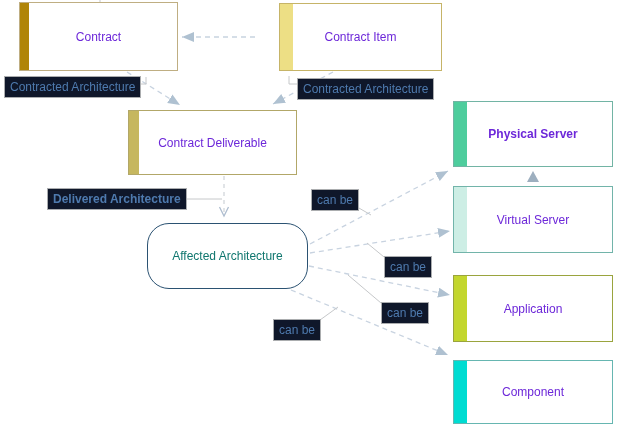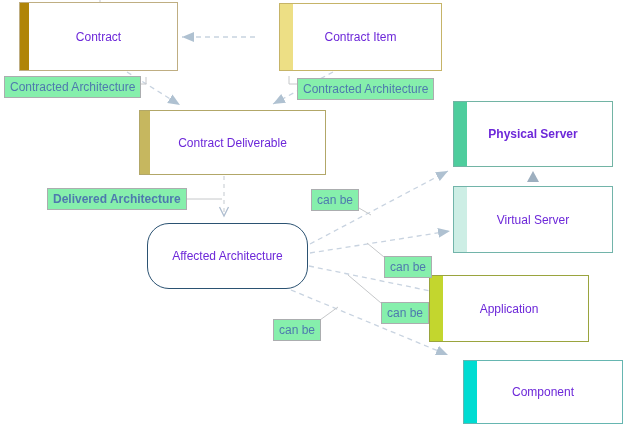--- a/index.html
+++ b/index.html
@@ -3,22 +3,22 @@
 <meta charset="utf-8">
 <style>
   html,body{margin:0;padding:0;background:#fff;font-family:"Liberation Sans",sans-serif;}
   .canvas{position:relative;width:625px;height:437px;background:#fff;overflow:hidden;}
   .edges{position:absolute;left:0;top:0;z-index:1;}
   .node{position:absolute;z-index:2;background:#fff;border:1px solid #999;
         display:flex;align-items:center;justify-content:center;
         font-size:12px;color:#6d28d9;box-sizing:border-box;}
   .stripe{position:absolute;left:0;top:0;bottom:0;}
   .nlabel{position:relative;white-space:nowrap;}
-  .rounded{border-radius:22px;color:#6d28d9;}
-  .elabel{position:absolute;z-index:3;background:#86efac;border:1px solid #ABADAF;
+  .rounded{border-radius:22px;color:#0f766e;}
+  .elabel{position:absolute;z-index:3;background:#0f172a;border:1px solid #ABADAF;
           color:#4E7AAE;font-size:12px;line-height:16px;padding:2px 5px;
           white-space:nowrap;box-sizing:border-box;}
 </style>
 </head>
 <body>
 
 <div class="canvas">
 
   <svg class="edges" width="625" height="437">
     <defs>
@@ -73,45 +73,45 @@
   <div class="node" style="left:19px;top:2px;width:159px;height:69px;border-color:#BFAE82;">
     <span class="stripe" style="width:9px;background:#B08508;"></span>
     <span class="nlabel">Contract</span>
   </div>
 
   <div class="node" style="left:255px;top:3px;width:163px;height:68px;border-color:#C6B468;margin-left:24px;">
     <span class="stripe" style="width:13px;background:#EDDF85;"></span>
     <span class="nlabel">Contract Item</span>
   </div>
 
-  <div class="node" style="left:139px;top:110px;width:187px;height:65px;border-color:#B2A768;">
+  <div class="node" style="left:128px;top:110px;width:169px;height:65px;border-color:#B2A768;">
     <span class="stripe" style="width:10px;background:#C6B75F;"></span>
     <span class="nlabel">Contract Deliverable</span>
   </div>
 
   <div class="node rounded" style="left:147px;top:223px;width:161px;height:66px;border-color:#2B5272;">
     <span class="nlabel">Affected Architecture</span>
   </div>
 
   <div class="node" style="left:453px;top:101px;width:160px;height:66px;border-color:#72B4A4;font-weight:bold;">
     <span class="stripe" style="width:13px;background:#4ECD9D;"></span>
     <span class="nlabel">Physical Server</span>
   </div>
 
   <div class="node" style="left:453px;top:186px;width:160px;height:67px;border-color:#72B4AA;">
     <span class="stripe" style="width:13px;background:#CDEEE5;"></span>
     <span class="nlabel">Virtual Server</span>
   </div>
 
-  <div class="node" style="left:429px;top:275px;width:160px;height:67px;border-color:#9AA43E;">
+  <div class="node" style="left:453px;top:275px;width:160px;height:67px;border-color:#9AA43E;">
     <span class="stripe" style="width:13px;background:#C3D62E;"></span>
     <span class="nlabel">Application</span>
   </div>
 
-  <div class="node" style="left:453px;top:360px;width:160px;height:64px;border-color:#66B6B1;margin-left:10px;">
+  <div class="node" style="left:453px;top:360px;width:160px;height:64px;border-color:#66B6B1;">
     <span class="stripe" style="width:13px;background:#00DCD2;"></span>
     <span class="nlabel">Component</span>
   </div>
 
   <div class="elabel" style="left:4px;top:76px;">Contracted Architecture</div>
 
   <div class="elabel" style="left:297px;top:78px;">Contracted Architecture</div>
 
   <div class="elabel" style="left:47px;top:188px;font-weight:bold;">Delivered Architecture</div>
 

